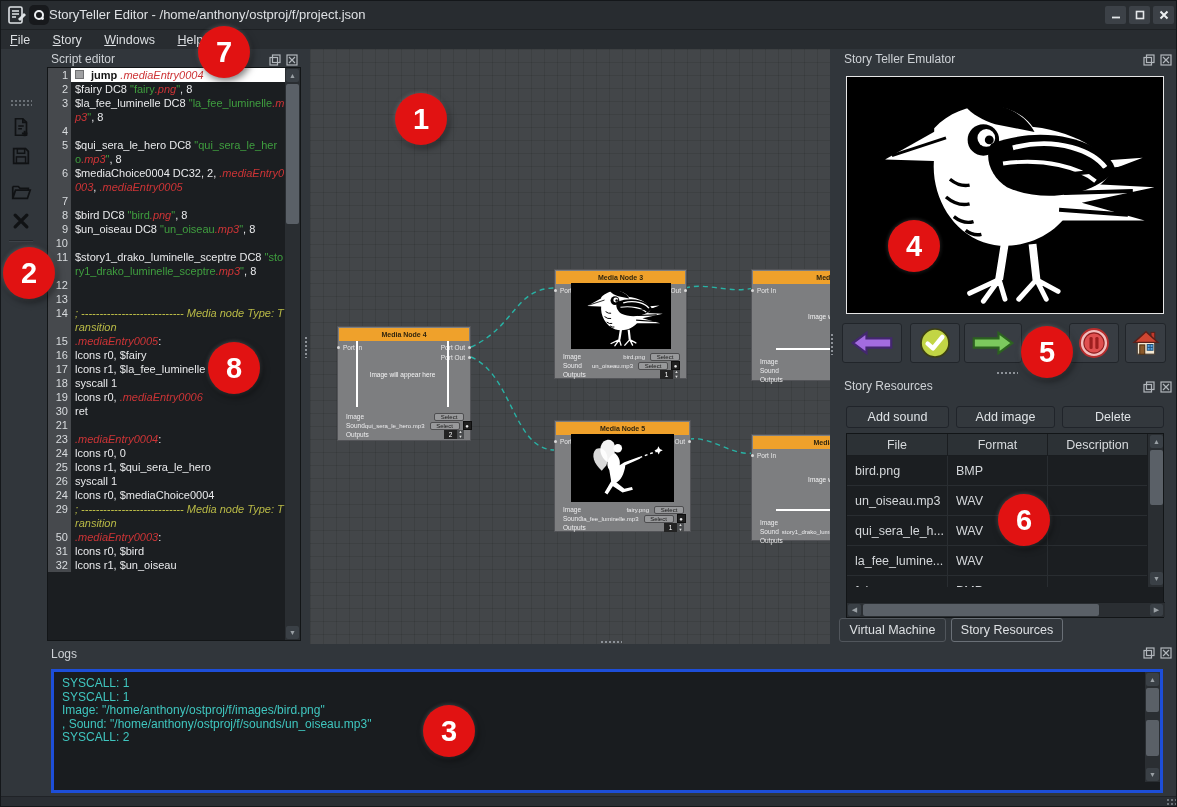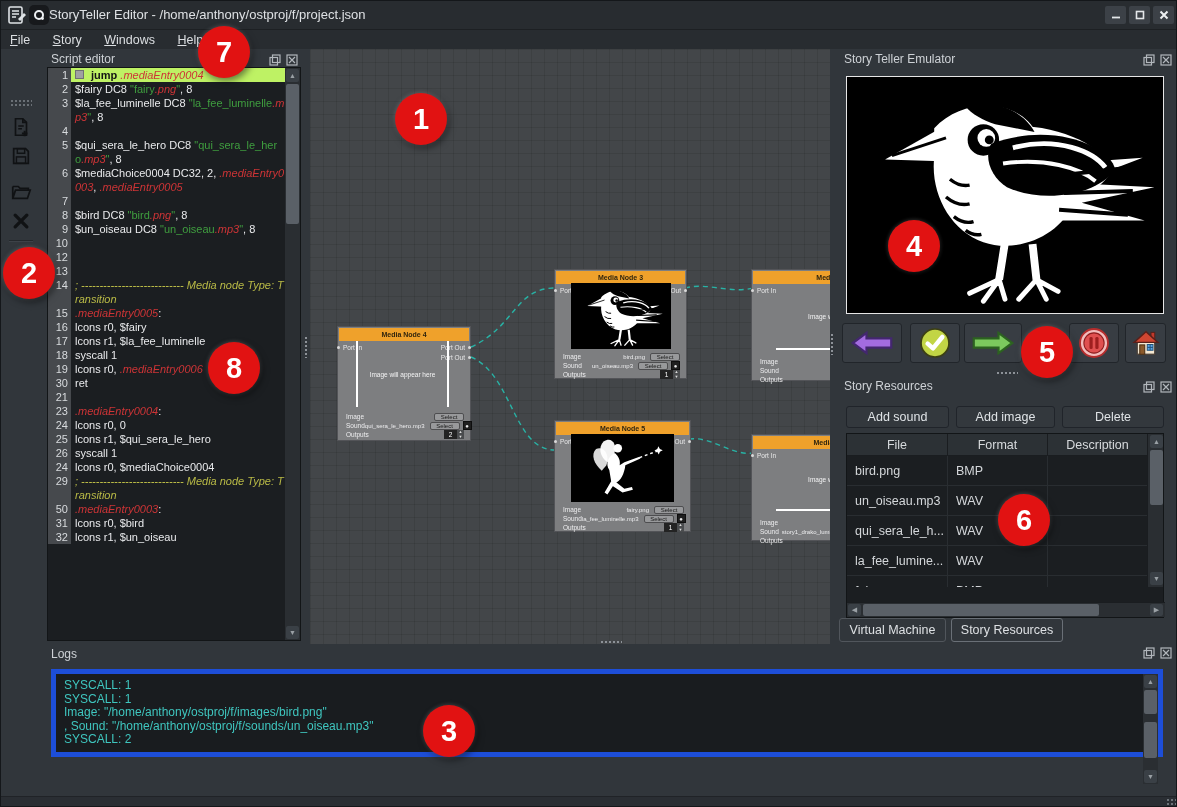--- a/index.html
+++ b/index.html
@@ -22,21 +22,21 @@
   
   .dock-title{position:absolute;left:10px;top:3px;font-size:12px;color:#ced2d6;text-align:center;}
   .dock-ic{position:absolute;top:4px;width:14px;height:13px;display:flex;align-items:center;justify-content:center;}
   
   .script-dock{position:absolute;left:40px;top:48px;width:263px;height:595px;}
   .editor{position:absolute;left:6px;top:18px;width:254px;height:574px;background:#1b1e21;border:1px solid #121517;overflow:hidden;}
   .ed-inner{position:absolute;left:0;top:0;width:238px;}
   .ed-line{display:flex;font-size:11px;line-height:14px;}
   .gut{flex:0 0 23px;background:#46494d;color:#d8dbde;text-align:right;padding-right:3px;}
   .code{flex:1;padding-left:4px;color:#e9eaec;white-space:pre-wrap;word-break:break-all;}
-  .ed-line.current .code{background:#bef264;color:#141414;}
+  .ed-line.current .code{background:#ffffff;color:#141414;}
   .pc-marker{display:inline-block;width:9px;height:9px;background:#9fa0a2;border:1px solid #6f7072;margin-right:7px;}
   .seg-kw{font-weight:bold;}
   .seg-lbl{color:#cd3436;font-style:italic;}
   .seg-str{color:#3f9e3f;}
   .seg-com{color:#b9ba46;font-style:italic;}
   .vscroll{position:absolute;right:0;top:0;width:15px;background:#2a2e32;}
   .sb-btn{position:absolute;left:1px;width:13px;height:13px;background:#3a4046;border-radius:2px;color:#9aa0a5;font-size:7px;line-height:13px;text-align:center;}
   .sb-thumb{position:absolute;left:1px;width:13px;background:#5a6067;border-radius:2px;}
   
   .canvas{position:absolute;left:309px;top:48px;width:520px;height:595px;background:#434649;overflow:hidden;
@@ -71,21 +71,21 @@
   .th-row{display:flex;height:22px;background:#2c3135;border-bottom:1px solid #1a1d20;}
   .th{color:#d7dadd;font-size:12.5px;text-align:center;line-height:22px;border-right:1px solid #1a1d20;}
   .tbody{position:absolute;left:0;top:22px;width:301px;height:131px;overflow:hidden;}
   .tr{display:flex;height:30px;border-bottom:1px solid #292d31;}
   .td{color:#d4d7da;font-size:12.5px;line-height:30px;padding-left:8px;border-right:1px solid #292d31;white-space:nowrap;overflow:hidden;}
   .rt-vscroll{position:absolute;right:0;top:0;width:16px;height:153px;background:#2a2e32;border-left:1px solid #1a1d20;}
   .rt-hscroll{position:absolute;left:0;bottom:0;width:318px;height:15px;background:#2a2e32;border-top:1px solid #1a1d20;}
   .tab{position:absolute;top:242px;height:24px;background:#31363b;border:1px solid #51565c;border-radius:3px;color:#dde0e3;font-size:12.5px;text-align:center;line-height:22px;}
   
   .logs-dock{position:absolute;left:40px;top:643px;width:1137px;height:152px;}
-  .logbox{position:absolute;left:10px;top:25px;width:1112px;height:88px;background:#191c1f;border:5px solid #1d4ed8;}
+  .logbox{position:absolute;left:10px;top:25px;width:1112px;height:124px;background:#191c1f;border:3px solid #1d4ed8;}
   .logtext{position:absolute;left:8px;top:5px;right:20px;font-size:12px;line-height:13.5px;color:#3fc6bf;white-space:pre-wrap;}
   .log-vscroll{position:absolute;right:0;top:0;width:15px;height:110px;background:#2a2e32;}
   
   .statusbar{position:absolute;left:0;top:795px;width:1177px;height:12px;background:#2a2e33;border-top:1px solid #202327;}
   .grip{position:absolute;right:2px;top:1px;width:10px;height:10px;background-image:radial-gradient(circle,#6d7379 1px,transparent 1.1px);background-size:4px 4px;}
   .dots-h{position:absolute;width:22px;height:5px;background-image:radial-gradient(circle,#8d9298 1px,transparent 1.1px);background-size:4px 4px;z-index:5;}
   .dots-v{position:absolute;width:5px;height:22px;background-image:radial-gradient(circle,#8d9298 1px,transparent 1.1px);background-size:4px 4px;z-index:5;}
   .annot{position:absolute;width:52px;height:52px;border-radius:50%;background:#e11212;color:#fff;font-size:29px;font-weight:bold;display:flex;align-items:center;justify-content:center;z-index:50;box-shadow:2px 3px 7px rgba(0,0,0,0.5),0 0 4px rgba(255,255,255,0.25);}
 </style>
 </head>
@@ -251,20 +251,24 @@
           </div>
           <div class="ed-line">
             <div class="gut">9</div>
             <div class="code"><span class="seg-d">$un_oiseau DC8 </span><span class="seg-str">"un_oiseau</span><span class="seg-lbl">.mp3</span><span class="seg-str">"</span><span class="seg-d">, 8</span></div>
           </div>
           <div class="ed-line">
             <div class="gut">10</div>
             <div class="code">&nbsp;</div>
           </div>
           <div class="ed-line">
+            <div class="gut">11</div>
+            <div class="code"><span class="seg-d">$story1_drako_luminelle_sceptre DC8 </span><span class="seg-str">"story1_drako_luminelle_sceptre</span><span class="seg-lbl">.mp3</span><span class="seg-str">"</span><span class="seg-d">, 8</span></div>
+          </div>
+          <div class="ed-line">
             <div class="gut">12</div>
             <div class="code">&nbsp;</div>
           </div>
           <div class="ed-line">
             <div class="gut">13</div>
             <div class="code">&nbsp;</div>
           </div>
           <div class="ed-line">
             <div class="gut">14</div>
             <div class="code"><span class="seg-com">; ---------------------------- Media node Type: Transition</span></div>

